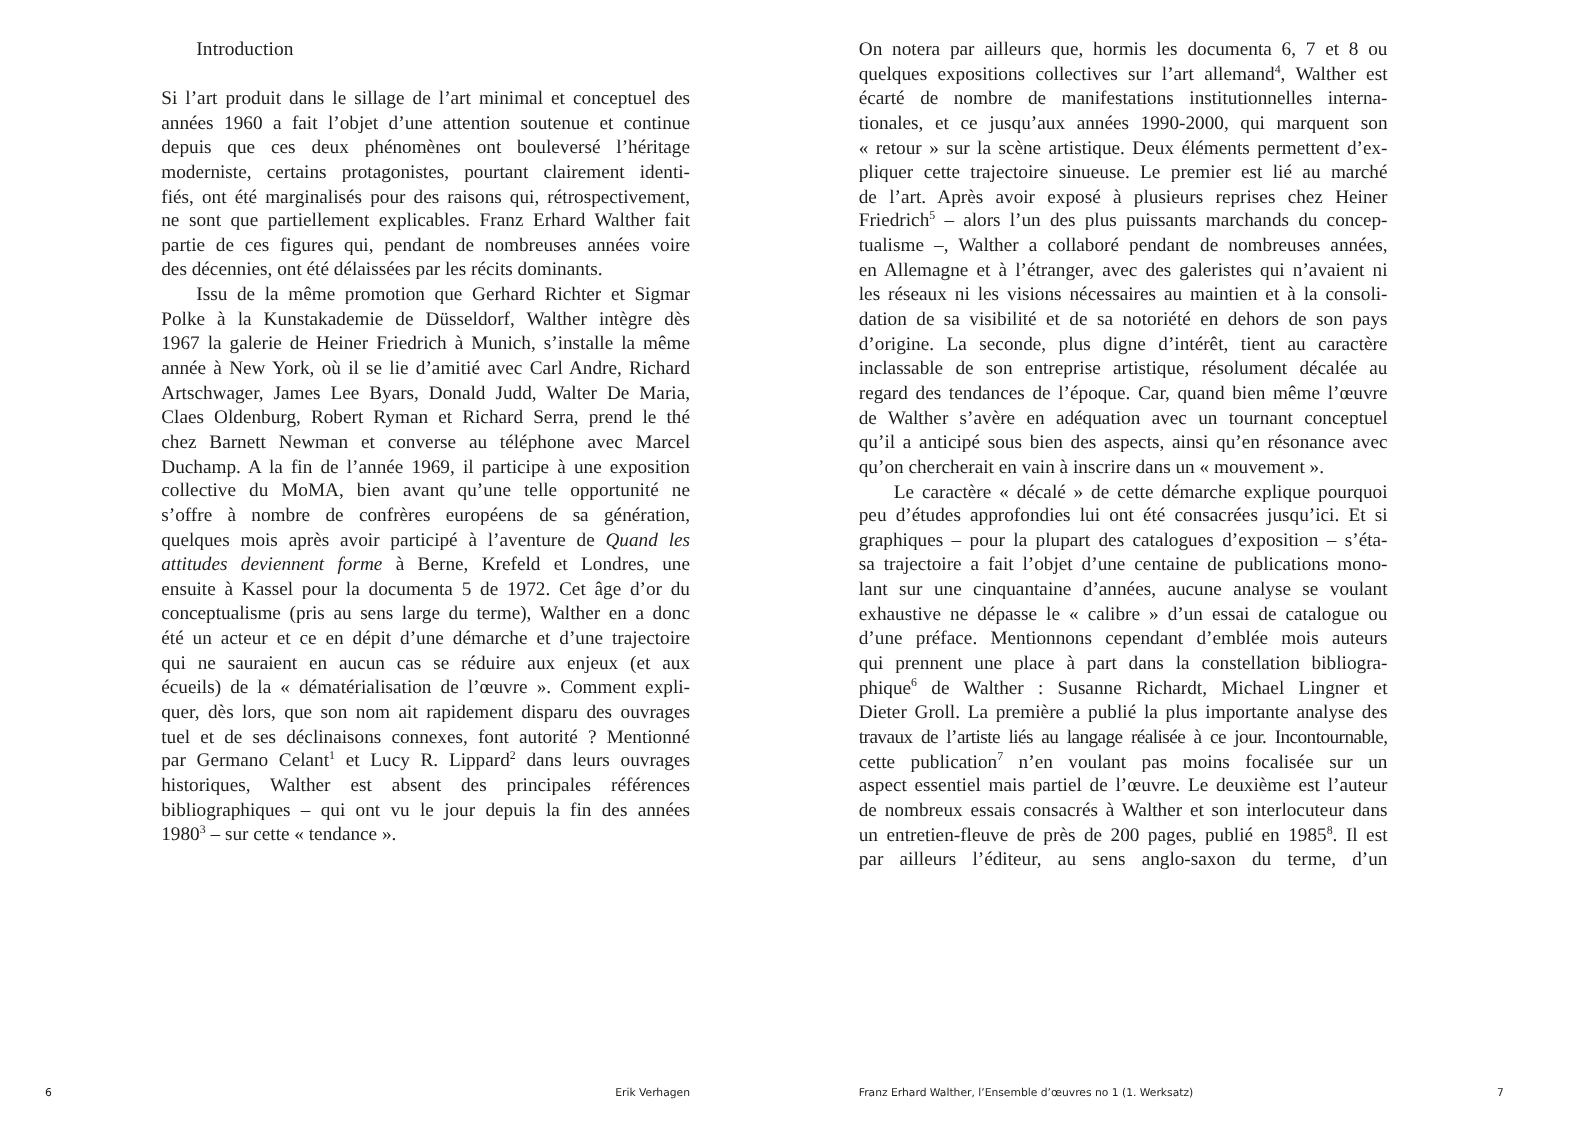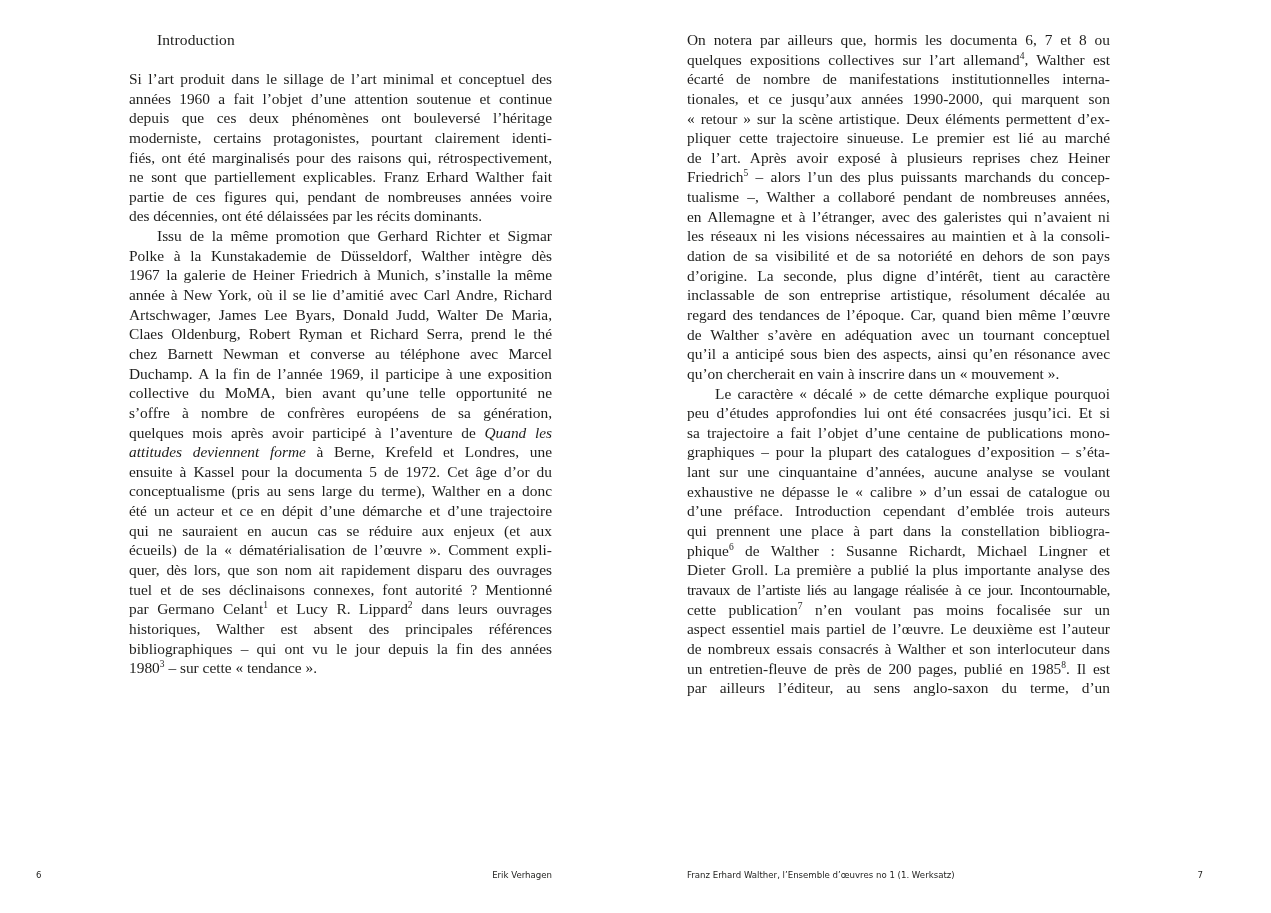--- a/index.html
+++ b/index.html
@@ -95,25 +95,25 @@
       <span class="line">d’origine. La seconde, plus digne d’intérêt, tient au caractère</span>
       <span class="line">inclassable de son entreprise artistique, résolument décalée au</span>
       <span class="line">regard des tendances de l’époque. Car, quand bien même l’œuvre</span>
       <span class="line">de Walther s’avère en adéquation avec un tournant conceptuel</span>
       <span class="line">qu’il a anticipé sous bien des aspects, ainsi qu’en résonance avec</span>
       <span class="line last">qu’on chercherait en vain à inscrire dans un « mouvement ».</span>
     </div>
     <div>
       <span class="line indent">Le caractère « décalé » de cette démarche explique pourquoi</span>
       <span class="line">peu d’études approfondies lui ont été consacrées jusqu’ici. Et si</span>
+      <span class="line">graphiques – pour la plupart des catalogues d’exposition – s’éta-</span>
       <span class="line">sa trajectoire a fait l’objet d’une centaine de publications mono-</span>
-      <span class="line">graphiques – pour la plupart des catalogues d’exposition – s’éta-</span>
       <span class="line">lant sur une cinquantaine d’années, aucune analyse se voulant</span>
       <span class="line">exhaustive ne dépasse le « calibre » d’un essai de catalogue ou</span>
-      <span class="line">d’une préface. Introduction cependant d’emblée trois auteurs</span>
+      <span class="line">d’une préface. Mentionnons cependant d’emblée mois auteurs</span>
       <span class="line">qui prennent une place à part dans la constellation bibliogra-</span>
       <span class="line"><span>phique</span><sup>6</sup><span> de Walther : Susanne Richardt, Michael Lingner et</span></span>
       <span class="line">Dieter Groll. La première a publié la plus importante analyse des</span>
       <span class="line tight">travaux de l’artiste liés au langage réalisée à ce jour. Incontournable,</span>
       <span class="line"><span>cette publication</span><sup>7</sup><span> n’en voulant pas moins focalisée sur un</span></span>
       <span class="line">aspect essentiel mais partiel de l’œuvre. Le deuxième est l’auteur</span>
       <span class="line">de nombreux essais consacrés à Walther et son interlocuteur dans</span>
       <span class="line"><span>un entretien-fleuve de près de 200 pages, publié en 1985</span><sup>8</sup><span>. Il est</span></span>
       <span class="line">par ailleurs l’éditeur, au sens anglo-saxon du terme, d’un</span>
     </div>

